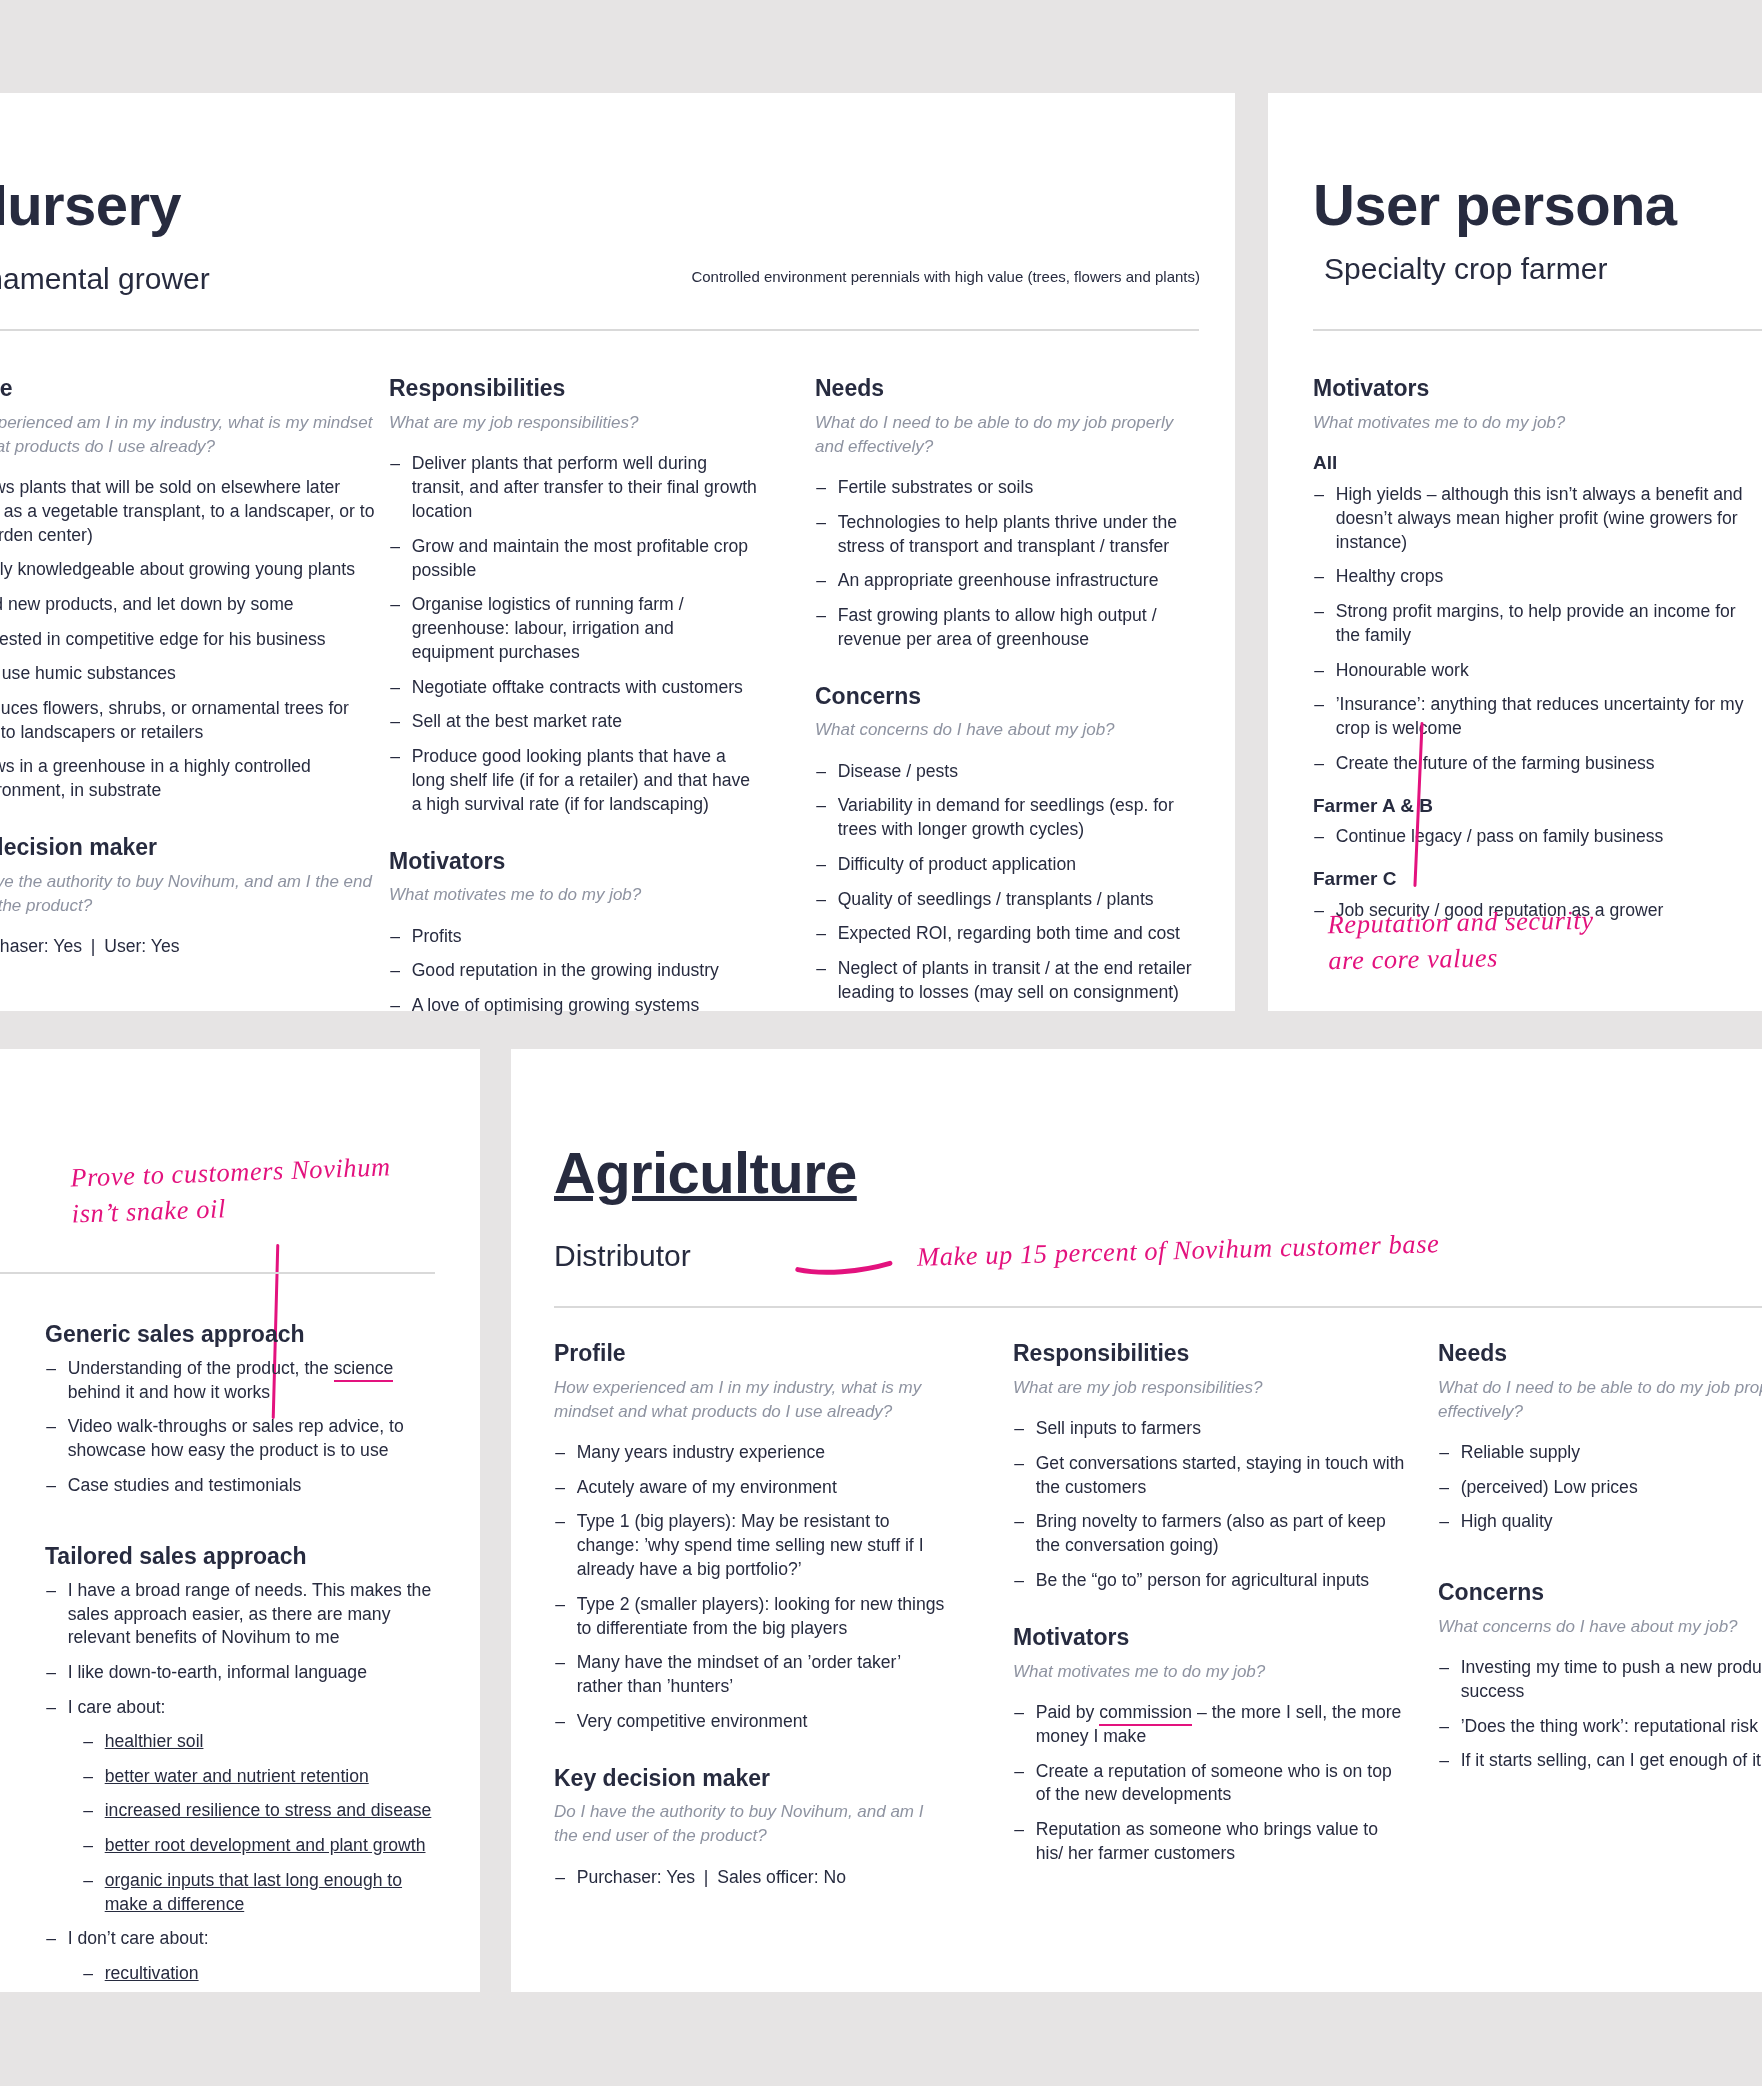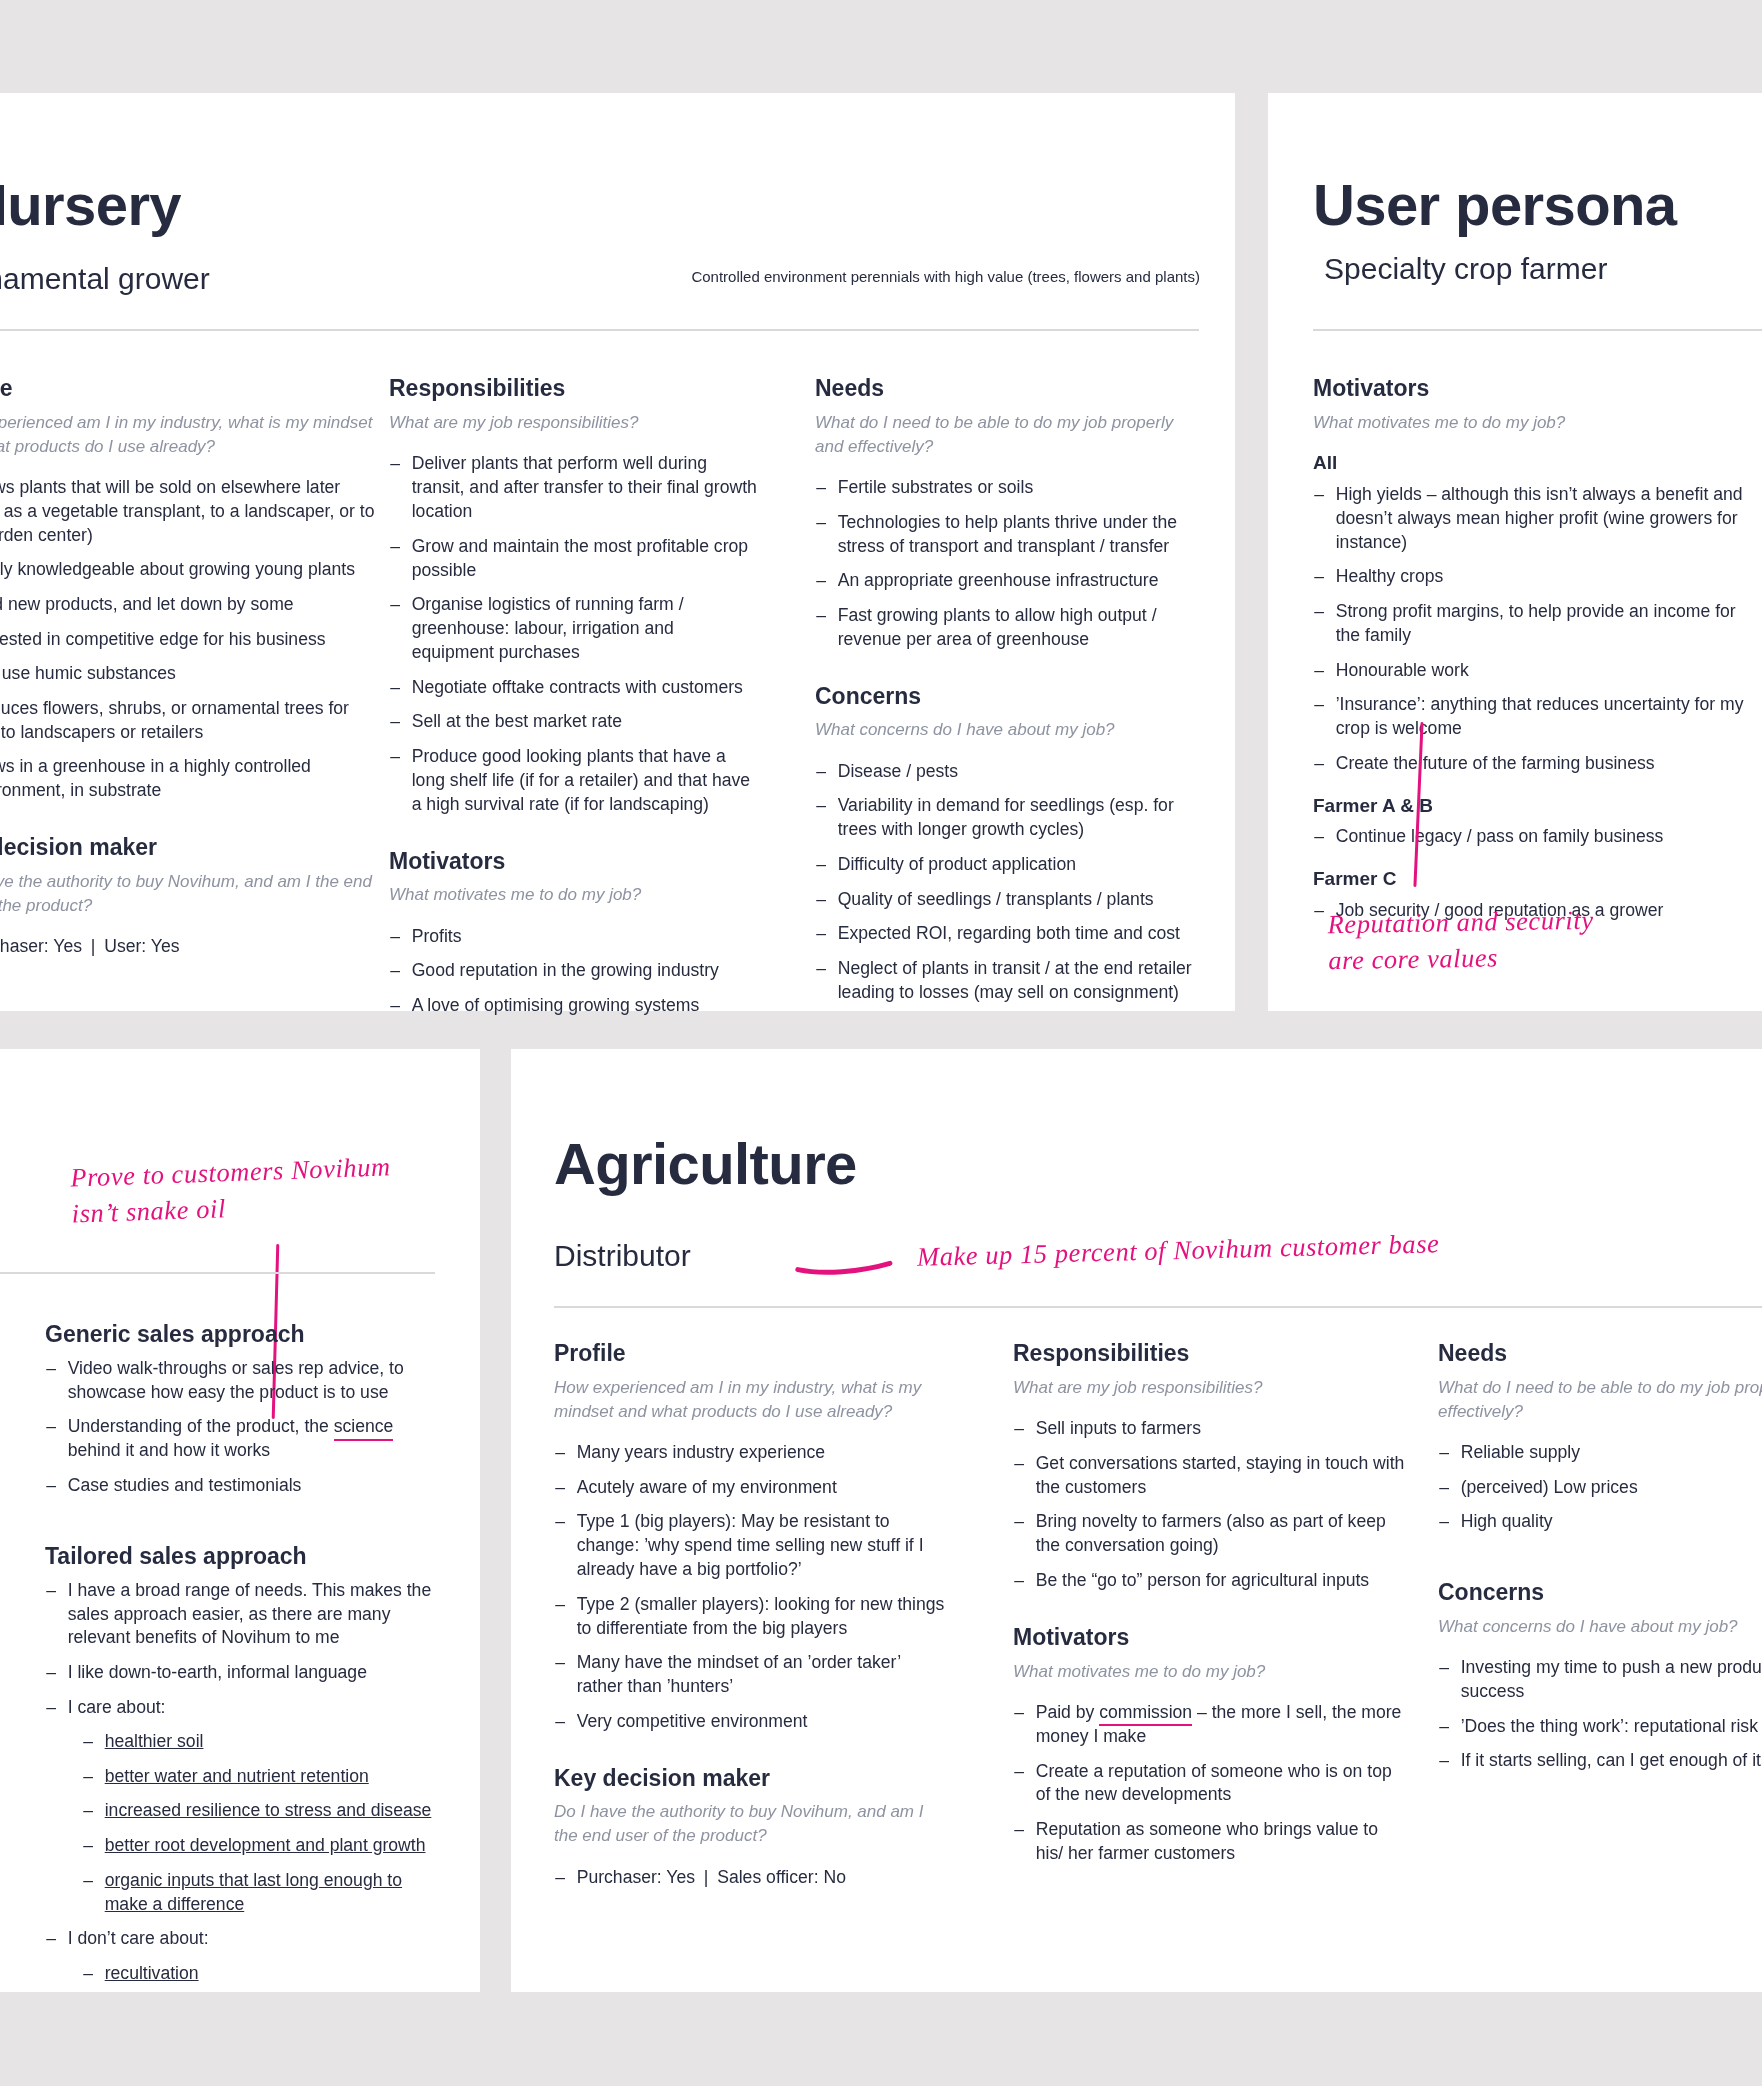--- a/index.html
+++ b/index.html
@@ -143,42 +143,42 @@
     <div class="hand" style="left:480px;top:106px;transform:rotate(-2deg);">
       <div>Prove to customers Novihum</div>
       <div>isn’t snake oil</div>
     </div>
     <div class="vstroke" style="left:683px;top:195px;height:175px;transform:rotate(1.5deg);"></div>
     <div class="divider" style="top:223px;left:0;right:45px;"></div>
 
     <div class="col" style="left:454px;top:272px;width:393px;">
       <div>
         <h3 class="h2">Generic sales approach</h3>
+        <div class="li"><span>Understanding of the product, the </span><span class="hu">science</span><span> behind it and how it works</span></div>
         <div class="li">Video walk-throughs or sales rep advice, to showcase how easy the product is to use</div>
-        <div class="li"><span>Understanding of the product, the </span><span class="hu">science</span><span> behind it and how it works</span></div>
         <div class="li">Case studies and testimonials</div>
       </div>
       <div class="sect2-lg">
         <h3 class="h2">Tailored sales approach</h3>
         <div class="li">I have a broad range of needs. This makes the sales approach easier, as there are many relevant benefits of Novihum to me</div>
         <div class="li">I like down-to-earth, informal language</div>
         <div class="li">I care about:</div>
         <div class="li sub">healthier soil</div>
         <div class="li sub">better water and nutrient retention</div>
         <div class="li sub">increased resilience to stress and disease</div>
         <div class="li sub">better root development and plant growth</div>
         <div class="li sub">organic inputs that last long enough to make a difference</div>
         <div class="li">I don’t care about:</div>
         <div class="li sub">recultivation</div>
       </div>
     </div>
   </section>
 
   <section class="card" style="left:511px;top:1049px;width:1385px;height:943px;">
-    <h1 class="title" style="position:absolute;left:43px;top:85px;">Agriculture</h1>
+    <h1 class="title" style="position:absolute;left:43px;top:94px;text-decoration:underline;">Agriculture</h1>
     <h2 class="subtitle" style="position:absolute;left:43px;top:190px;">Distributor</h2>
     <svg class="arrow-svg" style="left:283px;top:208px;" width="101" height="22.7" viewBox="0 0 160 36">
       <path d="M6,20 C45,28 105,24 152,10" stroke="#e3127e" stroke-width="8" fill="none" stroke-linecap="round"></path>
     </svg>
     <div class="hand" style="left:406px;top:184px;transform:rotate(-1.5deg);">
       <div>Make up 15 percent of Novihum customer base</div>
     </div>
     <div class="divider" style="top:257px;left:43px;right:0;"></div>
 
     <div class="col" style="left:43px;top:291px;width:396px;">

